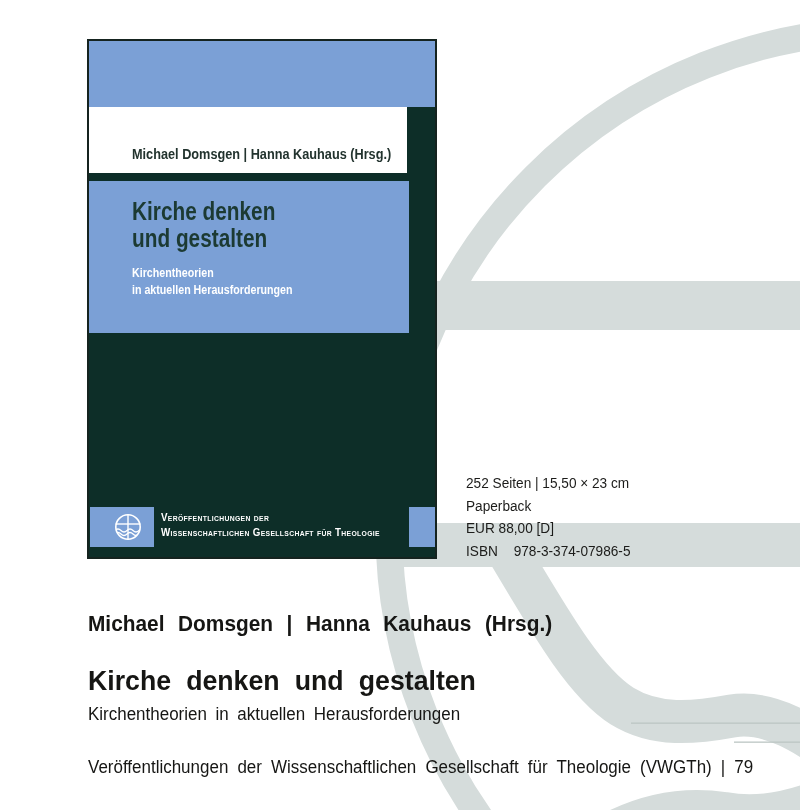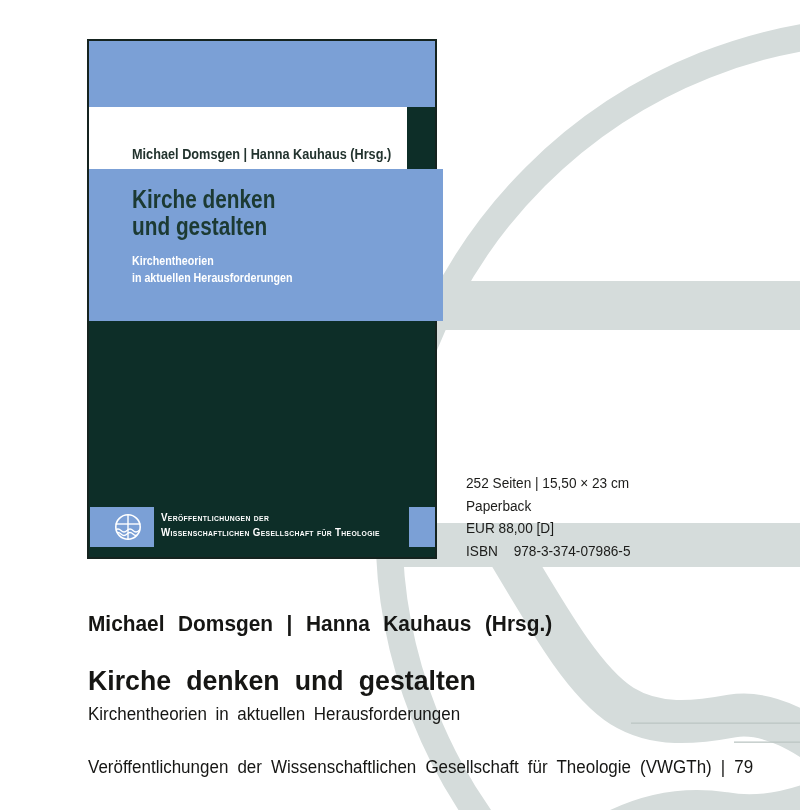--- a/index.html
+++ b/index.html
@@ -8,21 +8,21 @@
   
   .watermark{position:absolute;left:0;top:0;z-index:0;}
   
   .cover{position:absolute;left:43px;top:39px;width:350px;height:520px;box-sizing:border-box;
          border:2px solid #15231f;background:#0d2e28;z-index:2;}
   .cov-blue{position:absolute;top:0;left:0;right:0;height:66px;background:#7ba0d6;}
   .cov-white{position:absolute;top:66px;left:0;width:318px;height:66px;background:#ffffff;
              display:flex;align-items:flex-end;}
   .cov-author{display:inline-block;margin:0 0 10px 43px;font-size:15.5px;font-weight:bold;
               color:#22332e;white-space:nowrap;transform:scaleX(.82);transform-origin:0 100%;}
-  .cov-panel{position:absolute;top:128px;left:0;width:354px;height:152px;background:#7ba0d6;
+  .cov-panel{position:absolute;top:140px;left:0;width:320px;height:152px;background:#7ba0d6;
              box-sizing:border-box;padding:17px 0 0 43px;}
   .cov-title{font-size:26px;line-height:27px;font-weight:bold;color:#1c3a33;white-space:nowrap;
              transform:scaleX(.8);transform-origin:0 0;}
   .cov-sub{margin-top:12px;font-size:13px;line-height:17px;font-weight:bold;color:#ffffff;
            white-space:nowrap;transform:scaleX(.82);transform-origin:0 0;}
   .cov-pub{position:absolute;top:466px;left:0;right:0;height:40px;}
   .pub-left{position:absolute;left:1px;top:0;width:64px;height:40px;background:#7ba0d6;}
   .pub-logo{position:absolute;left:24px;top:6px;}
   .pub-text{position:absolute;left:72px;top:3px;color:#ffffff;font-weight:bold;
             font-variant:small-caps;font-size:11.5px;line-height:15px;letter-spacing:.4px;

